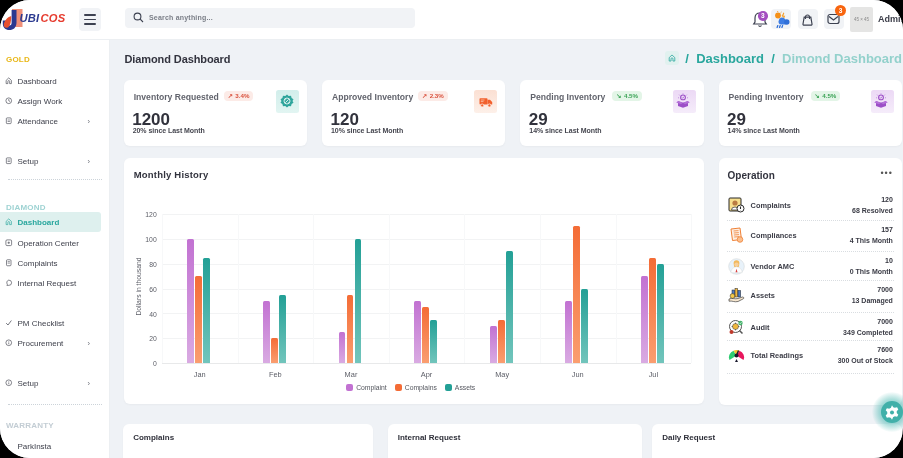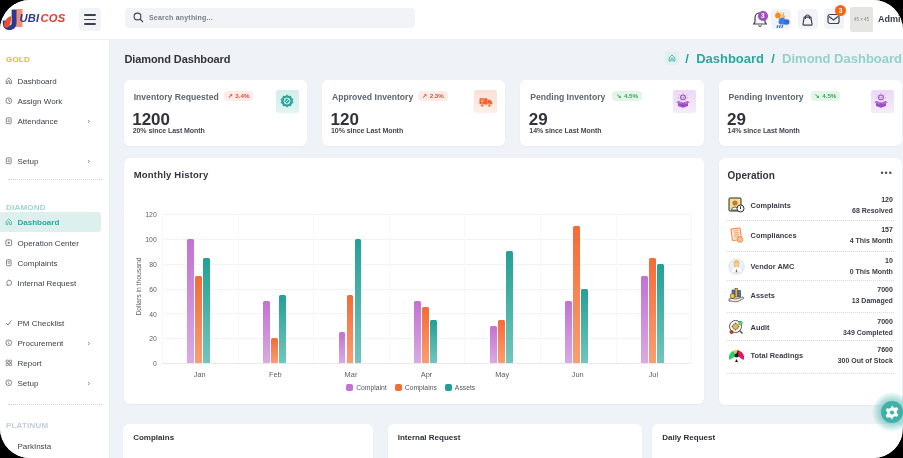--- a/index.html
+++ b/index.html
@@ -197,39 +197,30 @@
     <span class="tx">PM Checklist</span>
   </div>
   <div class="sitem" style="top:293px;">
     <svg class="ic" viewBox="0 0 10 10">
           <circle cx="5" cy="5" r="3.8" fill="none" stroke="#4a4c57" stroke-width="0.9"></circle>
           <path d="M5 4.5 L5 7 M5 3 L5 3.8" stroke="#4a4c57" stroke-width="0.9"></path>
         </svg>
     <span class="tx">Procurement</span>
         <span class="ch">›</span>
   </div>
-  <div class="sitem" style="top:313px;">
-    <svg class="ic" viewBox="0 0 10 10">
-          <rect x="1.5" y="1.5" width="3" height="3" rx=".6" fill="none" stroke="#4a4c57" stroke-width="0.8"></rect>
-          <rect x="5.8" y="1.5" width="3" height="3" rx=".6" fill="none" stroke="#4a4c57" stroke-width="0.8"></rect>
-          <rect x="1.5" y="5.8" width="3" height="3" rx=".6" fill="none" stroke="#4a4c57" stroke-width="0.8"></rect>
-          <rect x="5.8" y="5.8" width="3" height="3" rx=".6" fill="none" stroke="#4a4c57" stroke-width="0.8"></rect>
-        </svg>
-    <span class="tx">Report</span>
-  </div>
   <div class="sitem" style="top:333px;">
     <svg class="ic" viewBox="0 0 10 10">
           <circle cx="5" cy="5" r="3.8" fill="none" stroke="#4a4c57" stroke-width="0.9"></circle>
           <path d="M5 4.5 L5 7 M5 3 L5 3.8" stroke="#4a4c57" stroke-width="0.9"></path>
         </svg>
     <span class="tx">Setup</span>
         <span class="ch">›</span>
   </div>
   <div class="sep" style="top:364px;"></div>
-  <div class="slabel" style="top:381px;color:#c3cdd4;">PLATINUM</div>
+  <div class="slabel" style="top:381px;color:#c3cdd4;">WARRANTY</div>
   <div class="sitem" style="top:396px;">
     <span class="tx" style="left:17.5px;">ParkInsta</span>
   </div>
 </div>
 
 <div id="mtitle">Diamond Dashboard</div>
 <div id="crumb">
   <div style="width:14px;height:14px;background:#e1f1ef;border-radius:3px;margin-right:6px;position:relative;">
     <svg style="position:absolute;left:3px;top:3px" width="8" height="8" viewBox="0 0 10 10">
           <path d="M1.5 4.5 L5 1.2 L8.5 4.5 L8.5 8.8 L6.2 8.8 L6.2 6 a1.2 1.2 0 0 0-2.4 0 L3.8 8.8 L1.5 8.8 Z" fill="none" stroke="#2aa79e" stroke-width="1"></path>

